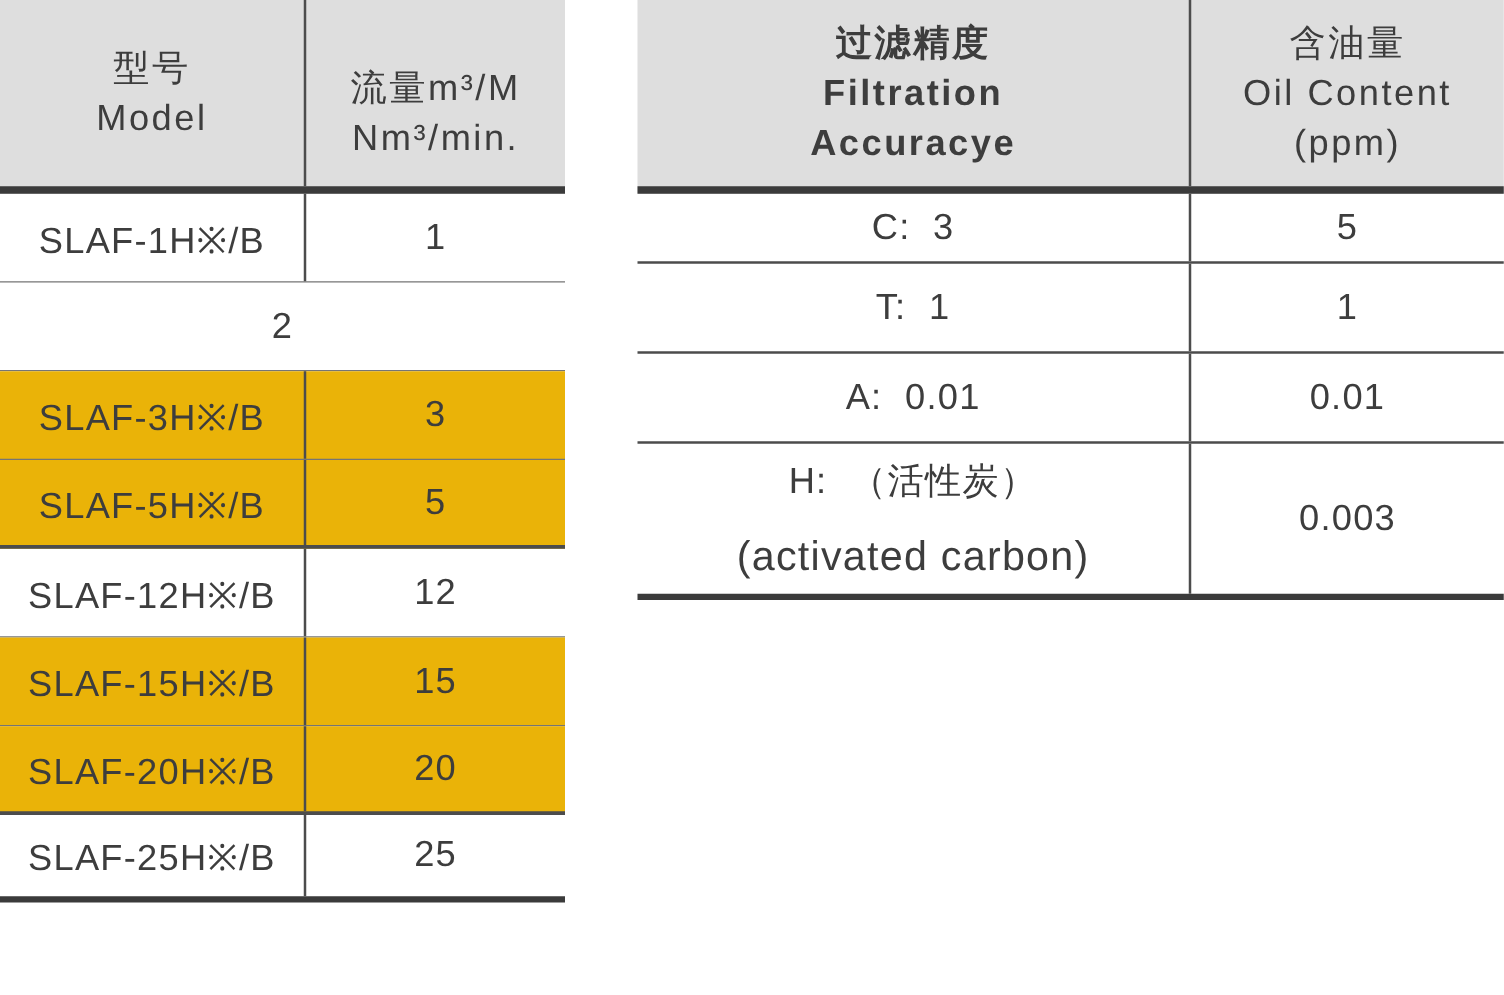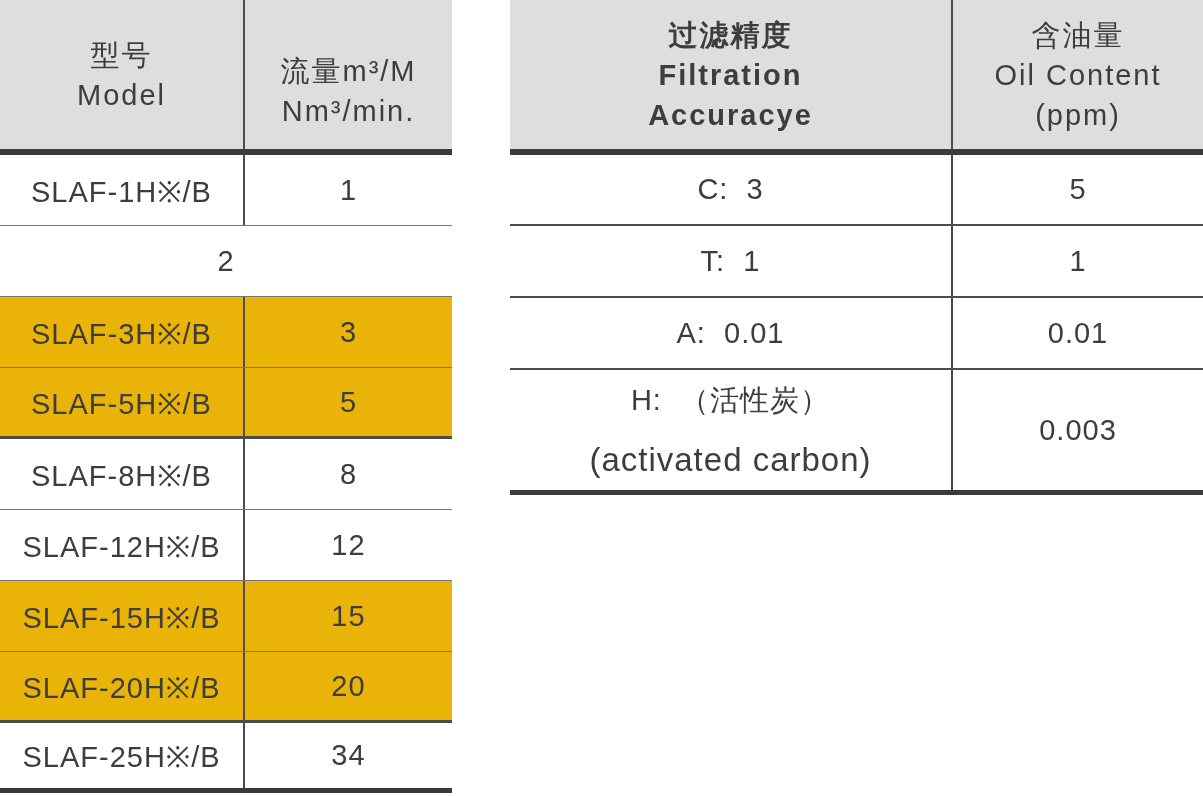--- a/index.html
+++ b/index.html
@@ -67,21 +67,21 @@
   #left-table  .cell.c1 { width: 245px; border-right: 2px solid #4c4c4c; }
   #left-table  .cell.c2 { flex: 1; }
   #right-table .cell.c1 { width: 443px; border-right: 2px solid #4c4c4c; }
   #right-table .cell.c2 { flex: 1; }
 
   .lt-row { height: 71px; border-bottom: 1px solid #757575; }
   .lt-row.group-end { border-bottom: 3px solid #4c4c4c; }
   .lt-row.shaded { background: #eab308; }
   .lt-row.last { height: 65px; border-bottom: none; }
 
-  .rt-row   { height: 71px; border-bottom: 2px solid #4c4c4c; }
+  .rt-row   { height: 56px; border-bottom: 2px solid #4c4c4c; }
   .rt-row.r2, .rt-row.r3 { height: 72px; }
   .rt-row.last { height: 120px; border-bottom: none; }
 
   .two-line {
     display: flex;
     flex-direction: column;
     justify-content: flex-start;
     align-items: center;
     line-height: 42px;
     gap: 18px;
@@ -114,38 +114,34 @@
     </div>
     <div class="row lt-row shaded">
       <div class="cell c1">SLAF-3H※/B</div>
       <div class="cell c2">3</div>
     </div>
     <div class="row lt-row shaded group-end">
       <div class="cell c1">SLAF-5H※/B</div>
       <div class="cell c2">5</div>
     </div>
     <div class="row lt-row">
-      <div class="cell c1">SLAF-8H※/B</div>
-      <div class="cell c2">8</div>
-    </div>
-    <div class="row lt-row">
       <div class="cell c1">SLAF-12H※/B</div>
       <div class="cell c2">12</div>
     </div>
     <div class="row lt-row shaded">
       <div class="cell c1">SLAF-15H※/B</div>
       <div class="cell c2">15</div>
     </div>
     <div class="row lt-row shaded group-end">
       <div class="cell c1">SLAF-20H※/B</div>
       <div class="cell c2">20</div>
     </div>
     <div class="row lt-row last">
       <div class="cell c1">SLAF-25H※/B</div>
-      <div class="cell c2">34</div>
+      <div class="cell c2">25</div>
     </div>
   </div>
 
   <div class="tbl" id="right-table">
     <div class="hdr">
       <div class="hdr-cell c1">
         <span>过滤精度</span>
         <span>Filtration</span>
         <span>Accuracye</span>
       </div>

